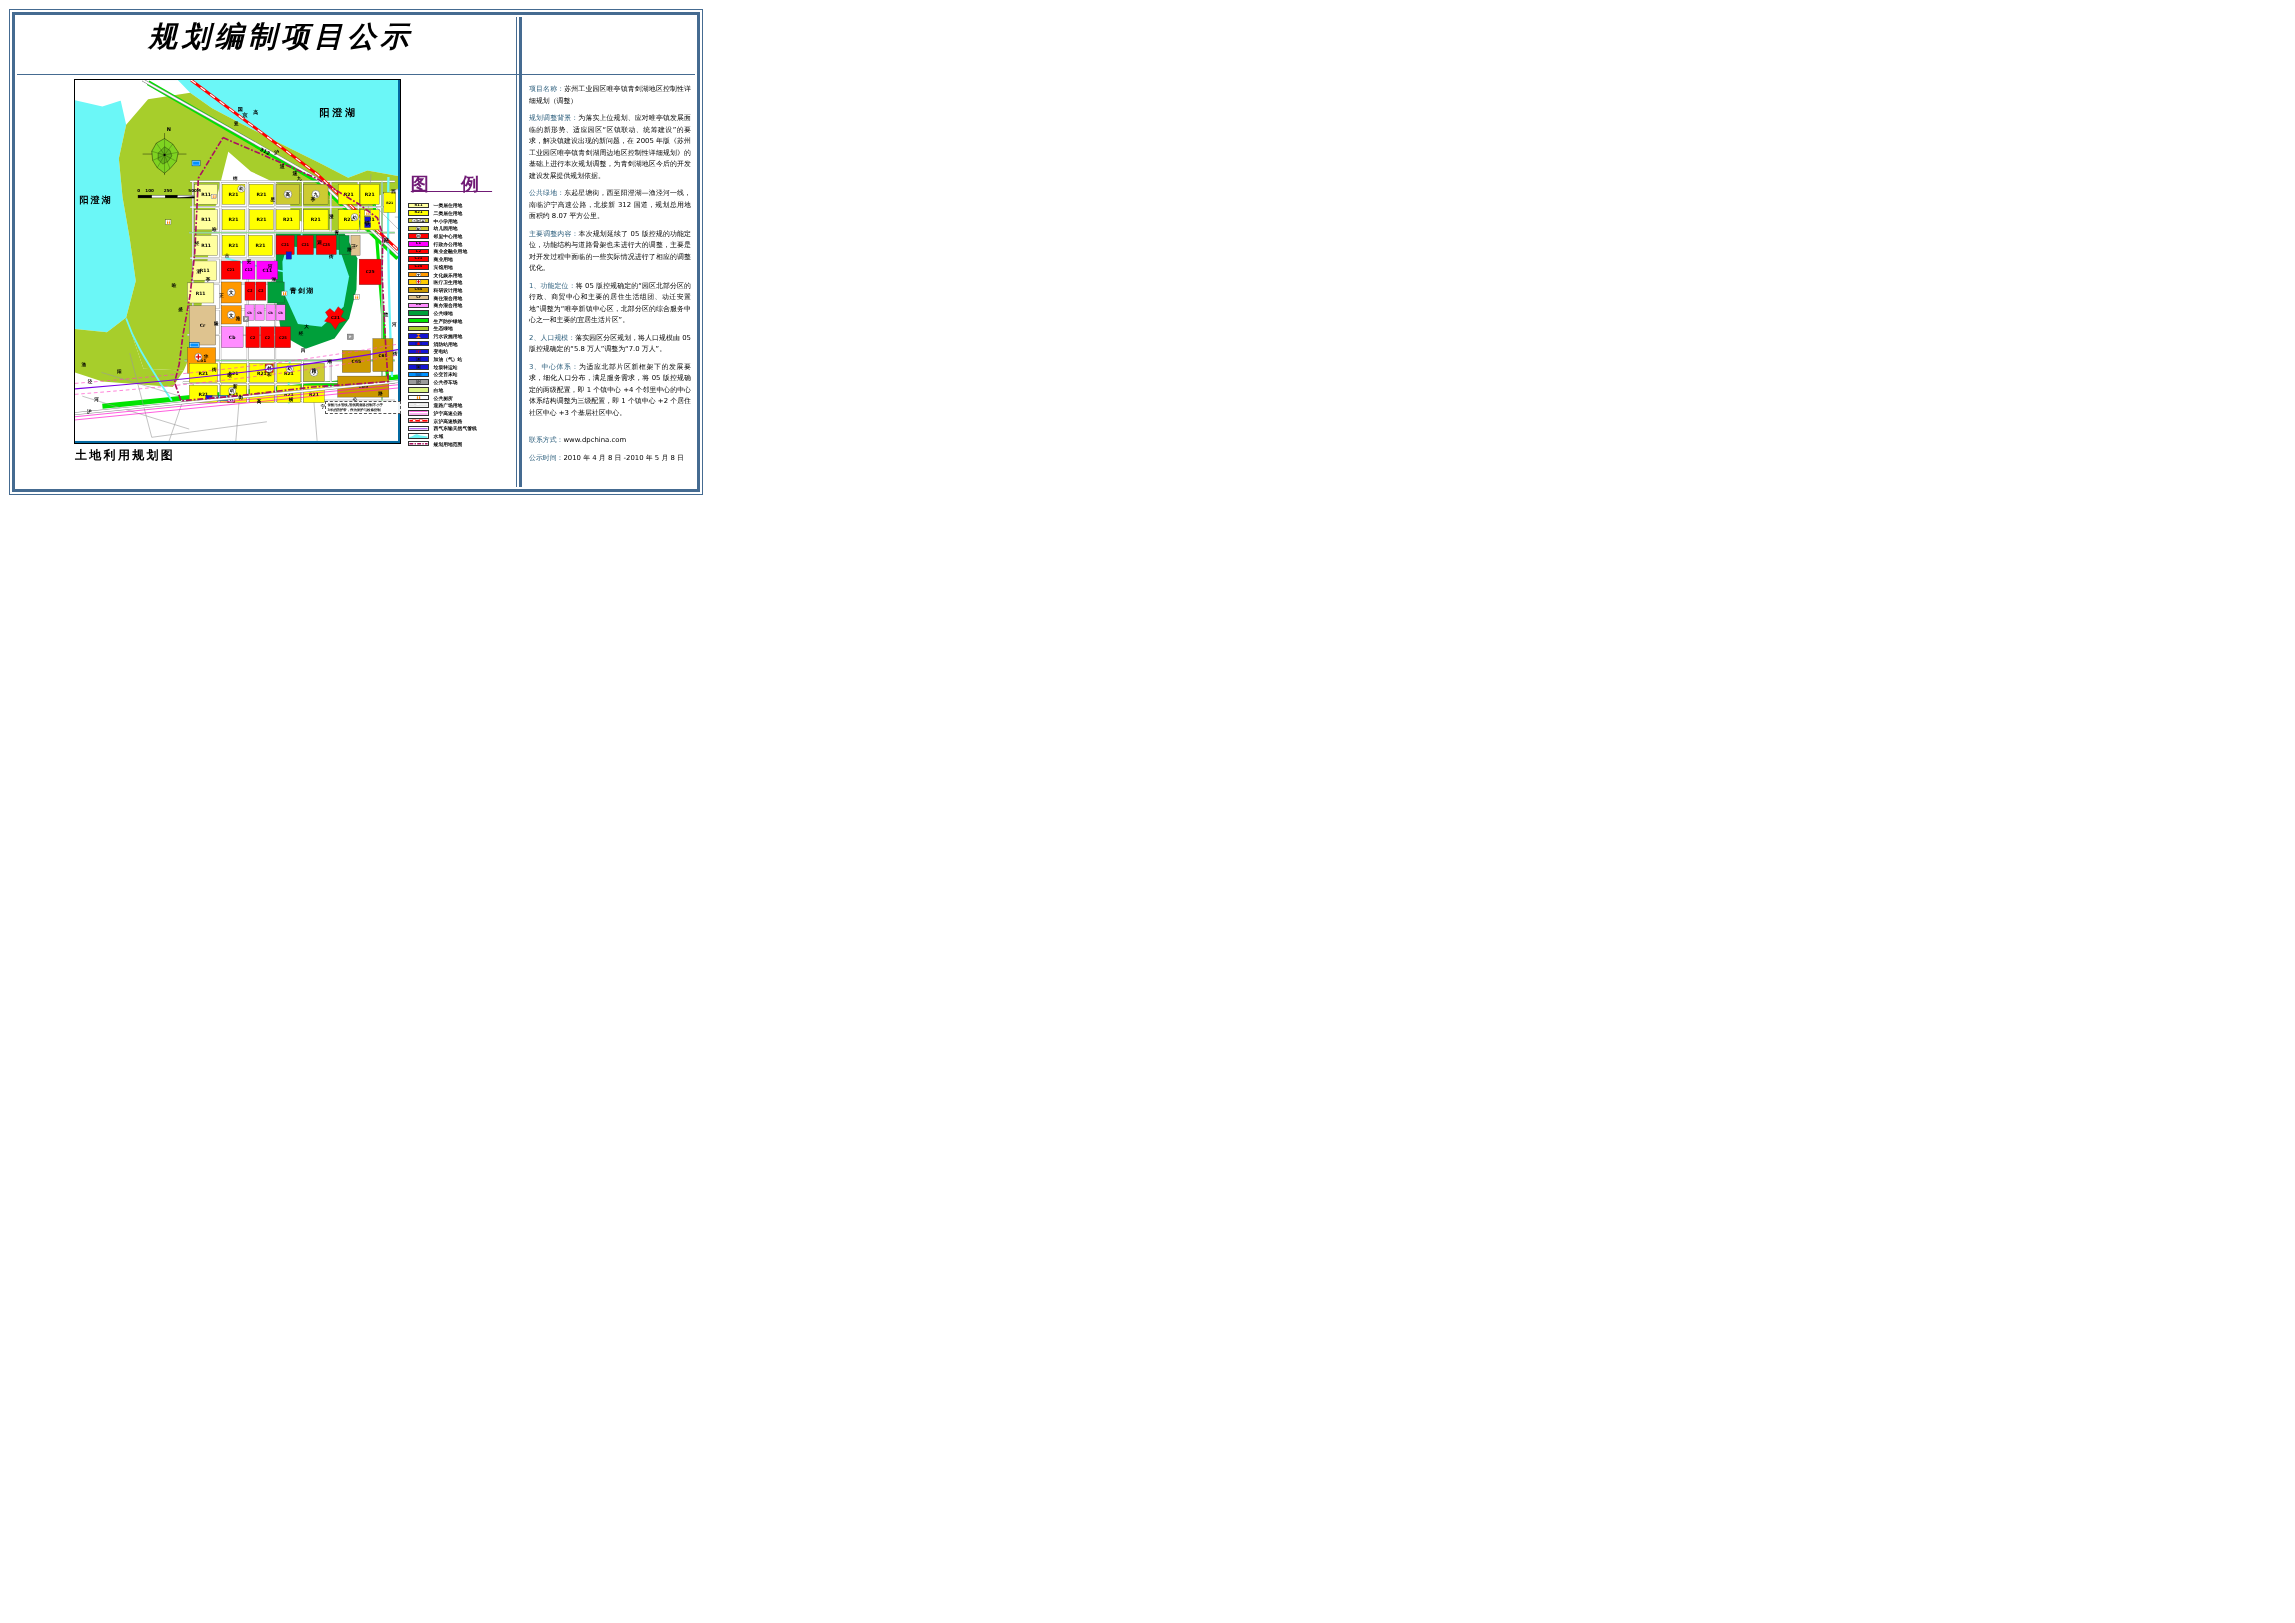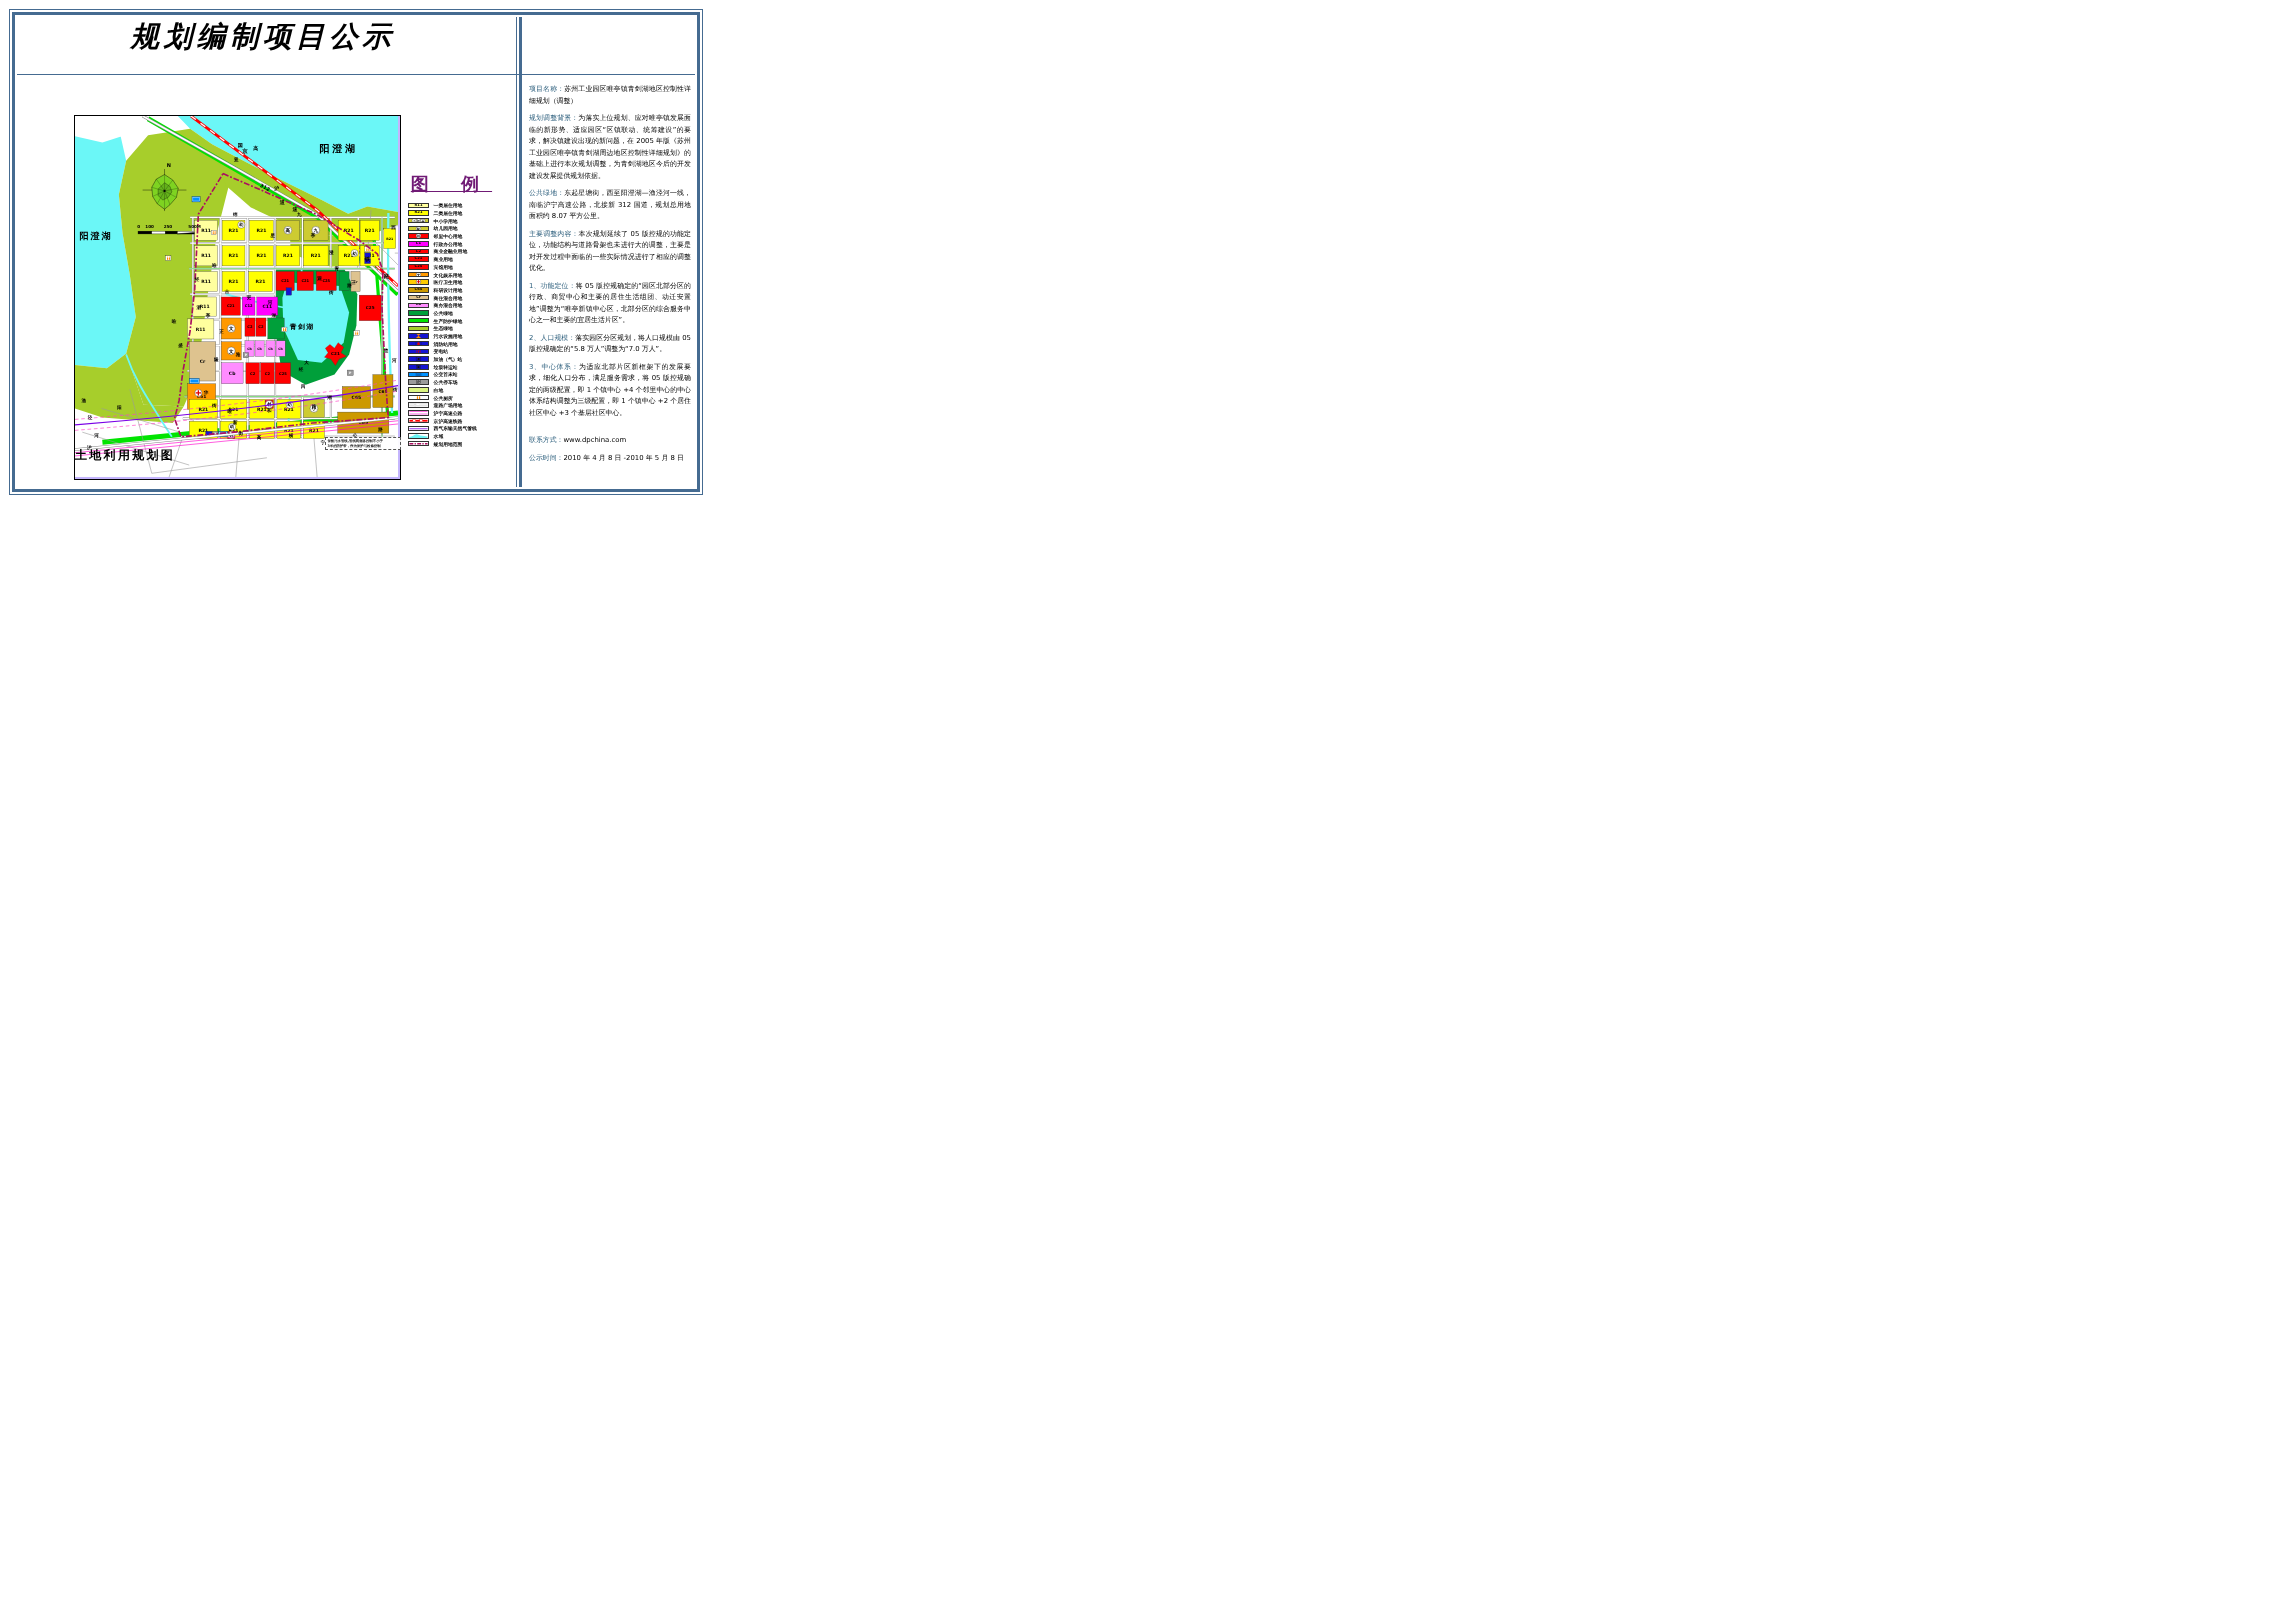--- a/index.html
+++ b/index.html
@@ -1,25 +1,25 @@
 <!DOCTYPE html>
 <html style="font-size:7.3px"><head>
 <meta charset="utf-8">
 <style>
   html,body{margin:0;padding:0;background:#fff;}
   body{font-family:"DejaVu Sans",sans-serif;}
   #page{position:relative;width:712px;height:504px;background:#fff;overflow:hidden;}
   .frame-thin{position:absolute;inset:9.2px;border:0.9px solid #456B91;pointer-events:none;}
   .frame-thick{position:absolute;inset:12.4px;border:3.7px solid #456B91;pointer-events:none;}
-  #page-title{position:absolute;left:22px;top:18.4px;width:482px;text-align:center;
+  #page-title{position:absolute;left:40px;top:18.4px;width:482px;text-align:center;
     font-size:28.5px;font-weight:900;font-style:italic;letter-spacing:4.6px;color:#000;white-space:nowrap;}
   #title-rule{position:absolute;left:17.4px;right:17.4px;top:74px;height:0.9px;background:#456B91;}
   #vsep-thin{position:absolute;left:516px;top:17px;bottom:17px;width:0.9px;background:#456B91;}
   #vsep-thick{position:absolute;left:519px;top:17px;bottom:17px;width:2.8px;background:#456B91;}
-  #map-box{position:absolute;left:74px;top:79px;width:325px;height:363px;border:0.9px solid #000;background:#c4b5fd;margin-top:36px;}
+  #map-box{position:absolute;left:74px;top:79px;width:325px;height:363px;border:0.9px solid #000;background:#0369a1;}
   #map-box svg{display:block;}
   #map-note{position:absolute;left:250px;top:321px;width:71px;border:0.9px dashed #555;
     background:rgba(255,255,255,.93);font-size:3.4px;line-height:1.4;font-weight:600;padding:0.9px 1.4px;color:#222;}
   #map-caption{position:absolute;left:75px;top:447px;font-size:12px;font-weight:700;letter-spacing:2.3px;color:#000;font-family:Liberation Serif, serif;}
   #legend{position:absolute;left:408px;top:172px;width:107px;}
   #legend-title{font-size:18px;font-weight:700;letter-spacing:13px;color:#701a75;margin:0 0 5.5px 2.8px;white-space:nowrap;text-decoration:underline;}
   .lrow{display:flex;align-items:center;height:7.7px;}
   .lsw{width:21px;height:5.5px;border:0.5px solid #333;flex:none;display:flex;align-items:center;justify-content:center;
     box-sizing:border-box;position:relative;overflow:hidden;}
   .lsw .code{font-size:3.7px;font-weight:700;line-height:1;color:#000;}

